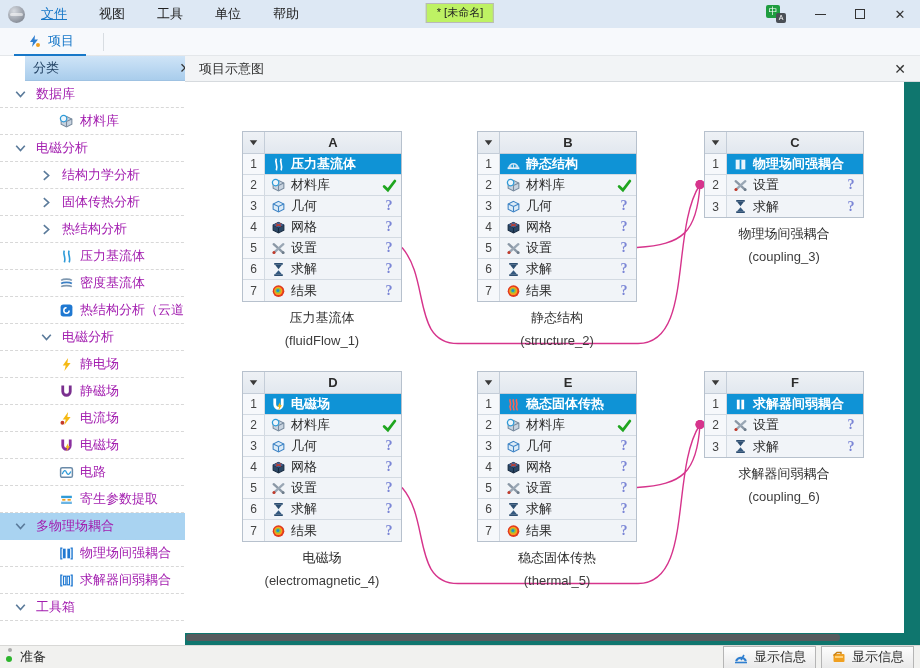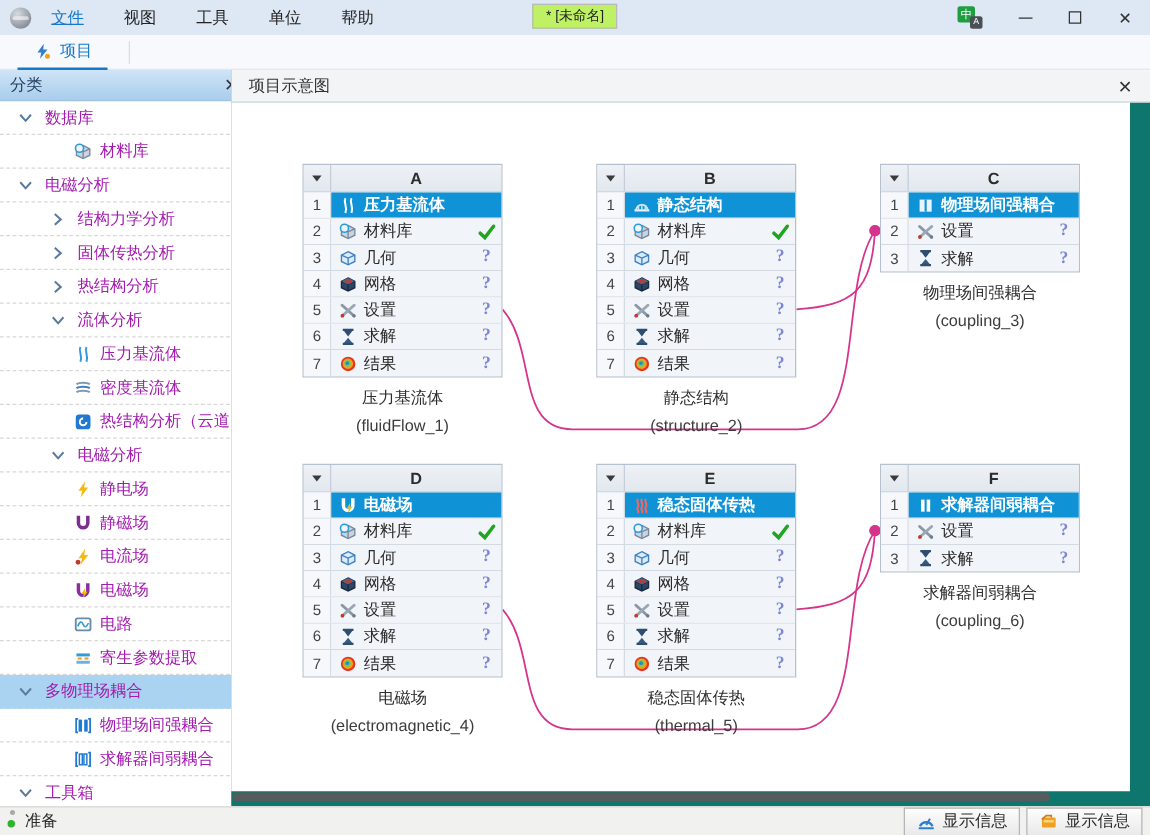--- a/index.html
+++ b/index.html
@@ -22,21 +22,21 @@
   .max-glyph { width:10px; height:10px; border:1px solid #333; }
   .min-glyph { width:11px; height:1px; background:#333; }
 
   
   .tabbar { position:absolute; left:0; top:28px; width:920px; height:28px; background:#f7f9fc; border-bottom:1px solid #e4e7ea; }
   .tab { position:absolute; left:14px; top:0; height:28px; display:flex; align-items:center; gap:6px; padding:0 12px; color:#1878c8; border-bottom:2px solid #1878c8; }
   .tab-sep { position:absolute; left:103px; top:5px; width:1px; height:18px; background:#d8dde2; }
 
   
   .sidebar { position:absolute; left:0; top:56px; width:200px; height:589px; background:#fff; border-right:1px solid #c9ced4; }
-  .side-header { height:25px; background:linear-gradient(to bottom,#cfe4f7,#a9cdec); display:flex; align-items:center; padding:0 8px; color:#1c3c5e; border-bottom:1px solid #9fc2e2; }
+  .side-header { height:25px; background:linear-gradient(to bottom,#cfe4f7,#a9cdec); display:flex; align-items:center; padding:0 8px; color:#1c3c5e; border-bottom:1px solid #9fc2e2;margin-left:25px; }
   .side-header .hx { margin-left:auto; color:#333; font-size:14px; }
   .tree { position:relative; height:564px; overflow:hidden; }
   .tree-row { height:27px; display:flex; align-items:center; border-bottom:1px dashed #d8d8d8; position:relative; }
   .tree-row.selected { background:#a9d3f1; border-bottom-color:#a9d3f1; }
   .tr-label { font-size:13px; color:#a21caf; white-space:nowrap; }
   .ic { display:inline-flex; width:16px; height:16px; align-items:center; justify-content:center; flex:0 0 auto; }
   .ic svg { display:block; }
   .side-scroll { position:absolute; right:1px; top:0; width:6px; height:490px; background:#5f6366; border-radius:3px; }
 
   
@@ -177,30 +177,20 @@
           <span style="width:38px"></span>
           <span class="ic ">
             <svg width="15" height="15" viewBox="0 0 14 14">
               <path d="M4.5,3 L9,7 L4.5,11" fill="none" stroke="#5a7a9a" stroke-width="1.5"></path>
             </svg>
           </span>
           <span style="width:8px"></span>
           <span class="tr-label">热结构分析</span>
         </div>
         <div class="tree-row">
-          <span style="width:38px"></span>
-          <span class="ic ">
-            <svg width="15" height="15" viewBox="0 0 14 14">
-              <path d="M3,4.5 L7,9 L11,4.5" fill="none" stroke="#5a7a9a" stroke-width="1.5"></path>
-            </svg>
-          </span>
-          <span style="width:8px"></span>
-          <span class="tr-label">流体分析</span>
-        </div>
-        <div class="tree-row">
           <span style="width:58px"></span>
           <span class="ic ">
             <svg width="15" height="15" viewBox="0 0 14 14">
               <path d="M5,1.5 C3.2,4.5 6.8,7.5 5,12.5 M9.5,1.5 C7.7,4.5 11.3,7.5 9.5,12.5" fill="none" stroke="#2f9bd8" stroke-width="1.5"></path>
             </svg>
           </span>
           <span style="width:6px"></span>
           <span class="tr-label">压力基流体</span>
         </div>
         <div class="tree-row">

